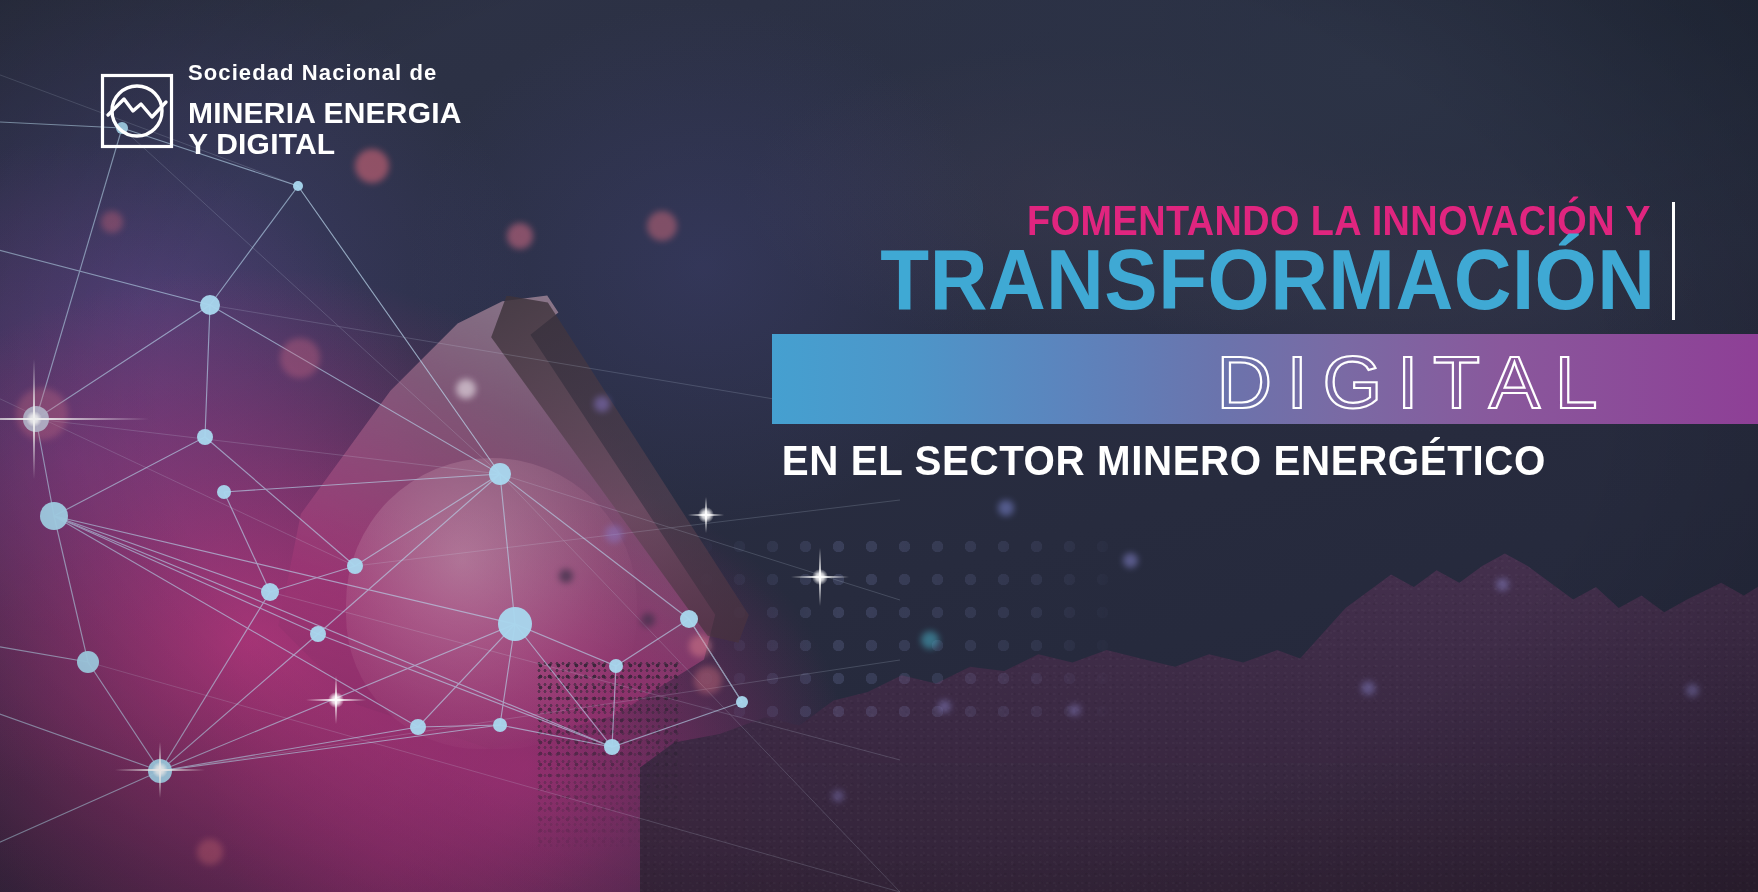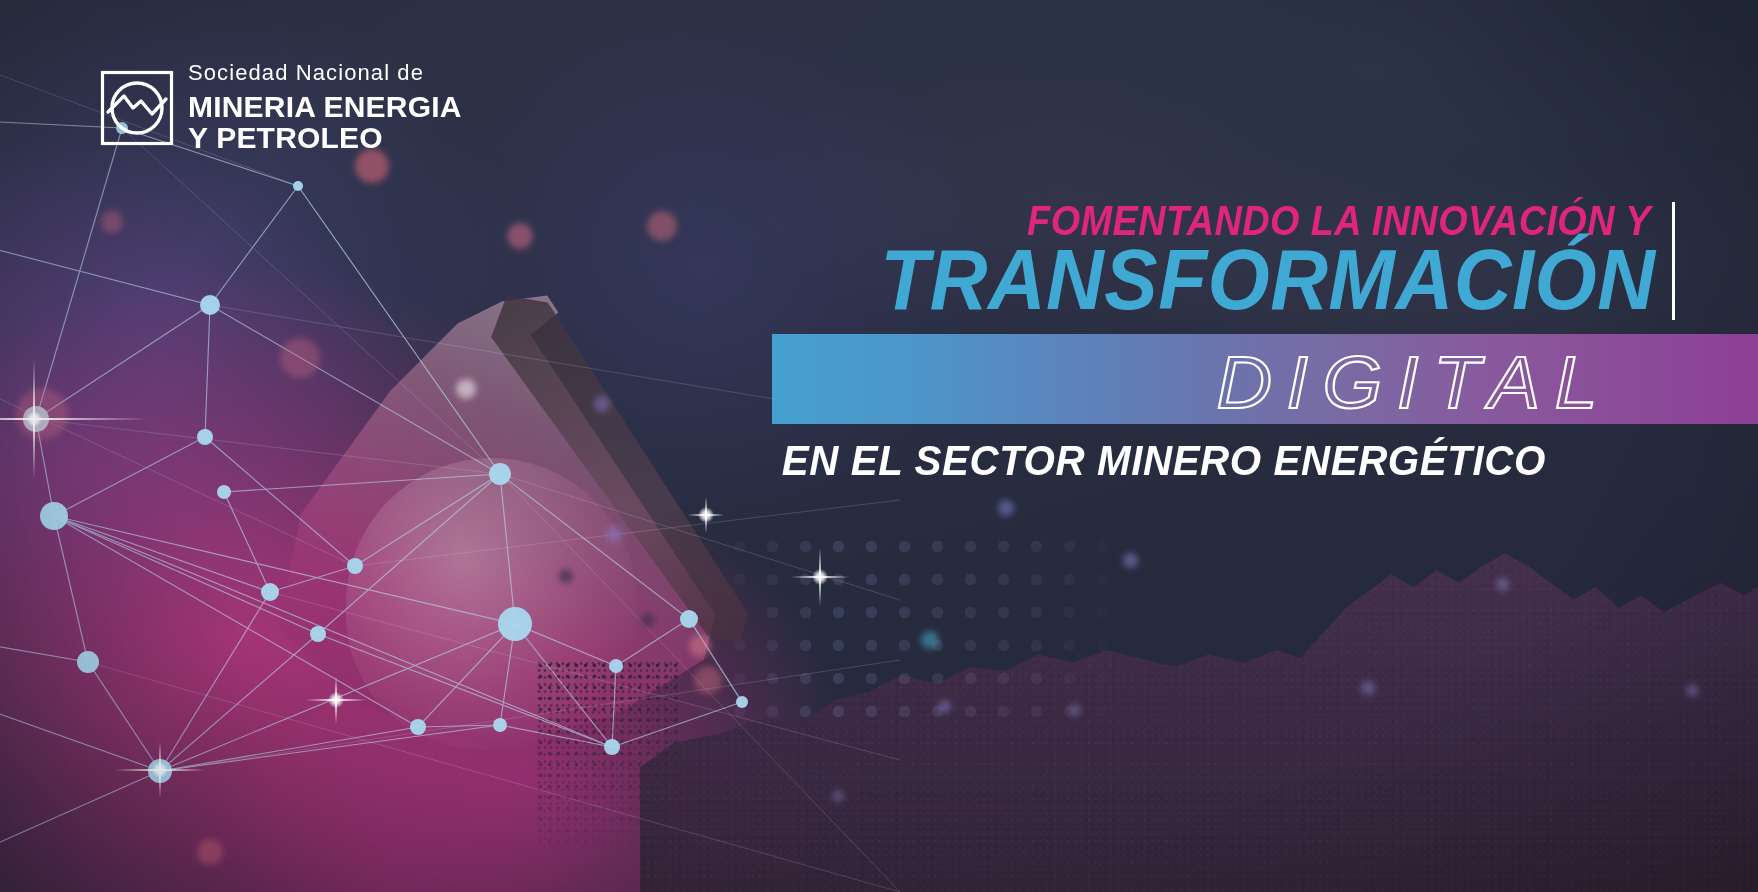--- a/index.html
+++ b/index.html
@@ -132,26 +132,26 @@
     background:radial-gradient(circle,#fff 0%, rgba(255,255,255,.75) 35%, rgba(255,255,255,0) 72%);
   }
 
   
   .net { position:absolute; left:0; top:0; width:900px; height:892px; }
 
   
   .logo { position:absolute; left:100px; top:62px; display:flex; align-items:center; gap:14px; }
   .logo-mark { width:74px; height:76px; flex:0 0 auto; }
   .logo-text { color:#fff; line-height:1; }
-  .logo-line1 { font-size:22px; font-weight:400; letter-spacing:1.1px; margin-bottom:8px; }
+  .logo-line1 { font-size:22px; font-weight:700; letter-spacing:1.1px; margin-bottom:14px; }
   .logo-line2 { font-size:30px; font-weight:700; letter-spacing:.2px; line-height:1.02; }
   .logo-line3 { font-size:30px; font-weight:700; letter-spacing:.2px; line-height:1.02; }
 
   
-  .headline { position:absolute; left:0; top:0; width:100%; height:100%;font-style:italic; }
+  .headline { position:absolute; left:0; top:0; width:100%; height:100%; }
 
   .kicker {
     position:absolute; right:107px; top:196px;
     color:#e0257f; font-size:43px; font-weight:700;
     letter-spacing:.5px; white-space:nowrap;
     transform:scaleX(.88); transform-origin:right center;
   }
   .rule {
     position:absolute; left:1672px; top:202px;
     width:3px; height:118px; background:#ffffff;
@@ -321,21 +321,21 @@
 
   <div class="logo">
     <svg class="logo-mark" viewBox="0 0 74 76">
       <rect x="2.5" y="2.5" width="69" height="71" fill="none" stroke="#fff" stroke-width="3.2"></rect>
       <circle cx="37" cy="38" r="25" fill="none" stroke="#fff" stroke-width="3.4"></circle>
       <path d="M8 42 L24 26 L33 38 L41 31 L52 44 L66 29" fill="none" stroke="#fff" stroke-width="3.4" stroke-linejoin="round" stroke-linecap="round"></path>
     </svg>
     <div class="logo-text">
       <div class="logo-line1">Sociedad Nacional de</div>
       <div class="logo-line2">MINERIA ENERGIA</div>
-      <div class="logo-line3">Y PETROLEO</div>
+      <div class="logo-line3">Y DIGITAL</div>
     </div>
   </div>
 
   <div class="headline">
     <div class="kicker">FOMENTANDO LA INNOVACIÓN Y</div>
     <div class="rule"></div>
     <div class="title-main">TRANSFORMACIÓN</div>
 
     <div class="digital-band"></div>
     <div class="digital-word">

